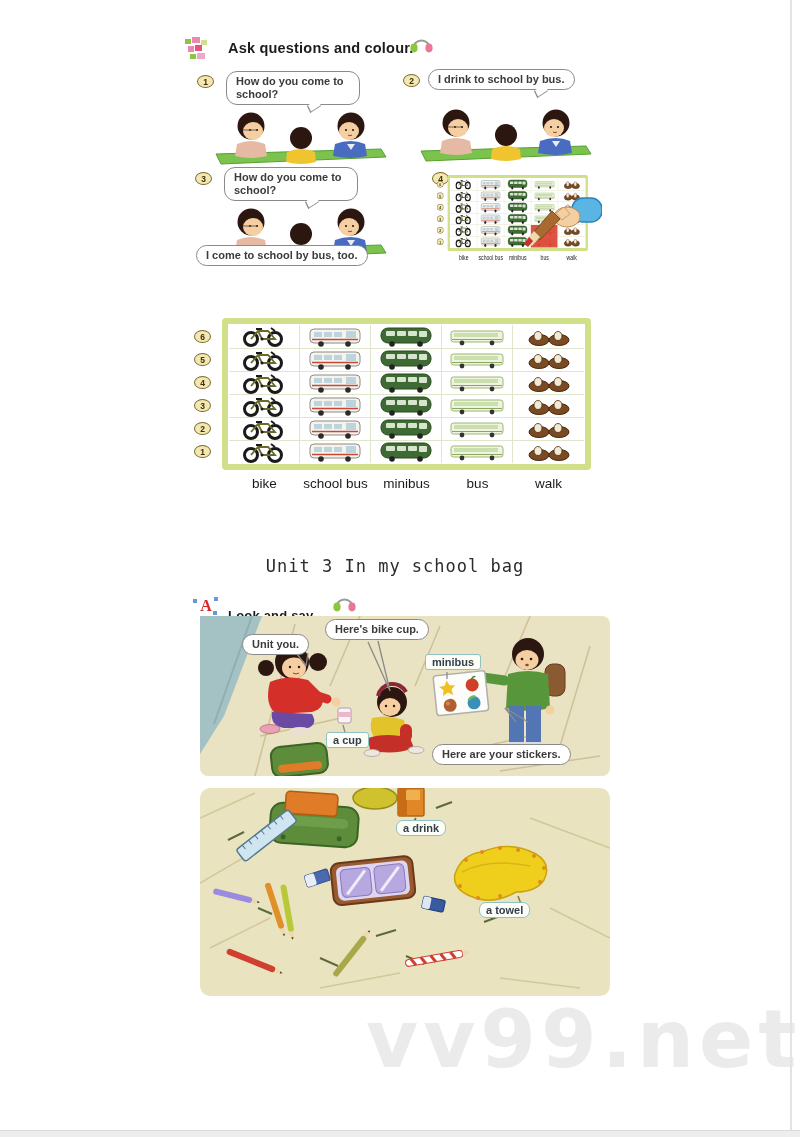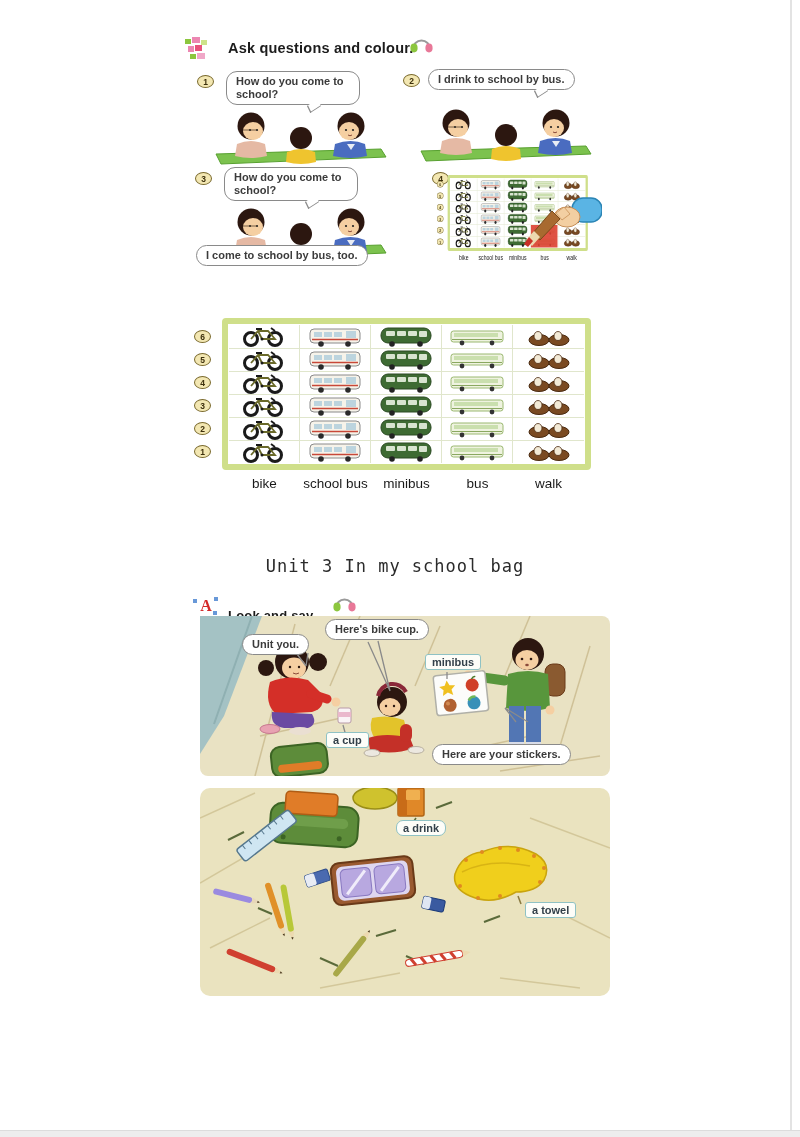--- a/index.html
+++ b/index.html
@@ -1068,17 +1068,18 @@
             <line x1="36" y1="0" x2="40" y2="7"></line>
           <line x1="46" y1="0" x2="50" y2="7"></line>
         </g>
         <polygon points="58,0 66,3.5 58,7" fill="#ecd9b0"></polygon>
       </g>
       <line x1="216" y1="30" x2="212" y2="36" stroke="#5a6a3a" stroke-width="1.5"></line>
       <line x1="318" y1="108" x2="321" y2="116" stroke="#8a7a40" stroke-width="1.5"></line>
     </svg>
   </div>
   <div class="itemlabel" style="left:396px;top:820px;border-radius:7px;">a drink</div>
-  <div class="itemlabel" style="left:525px;top:902px;">a towel</div>
-
+  <div class="itemlabel" style="left:479px;top:902px;border-radius:7px;">a towel</div>
+
+  <div class="watermark">vv99.net</div>
   <div class="edge-right"></div>
   <div class="edge-bottom"></div>
 </div>
 
 </body></html>

